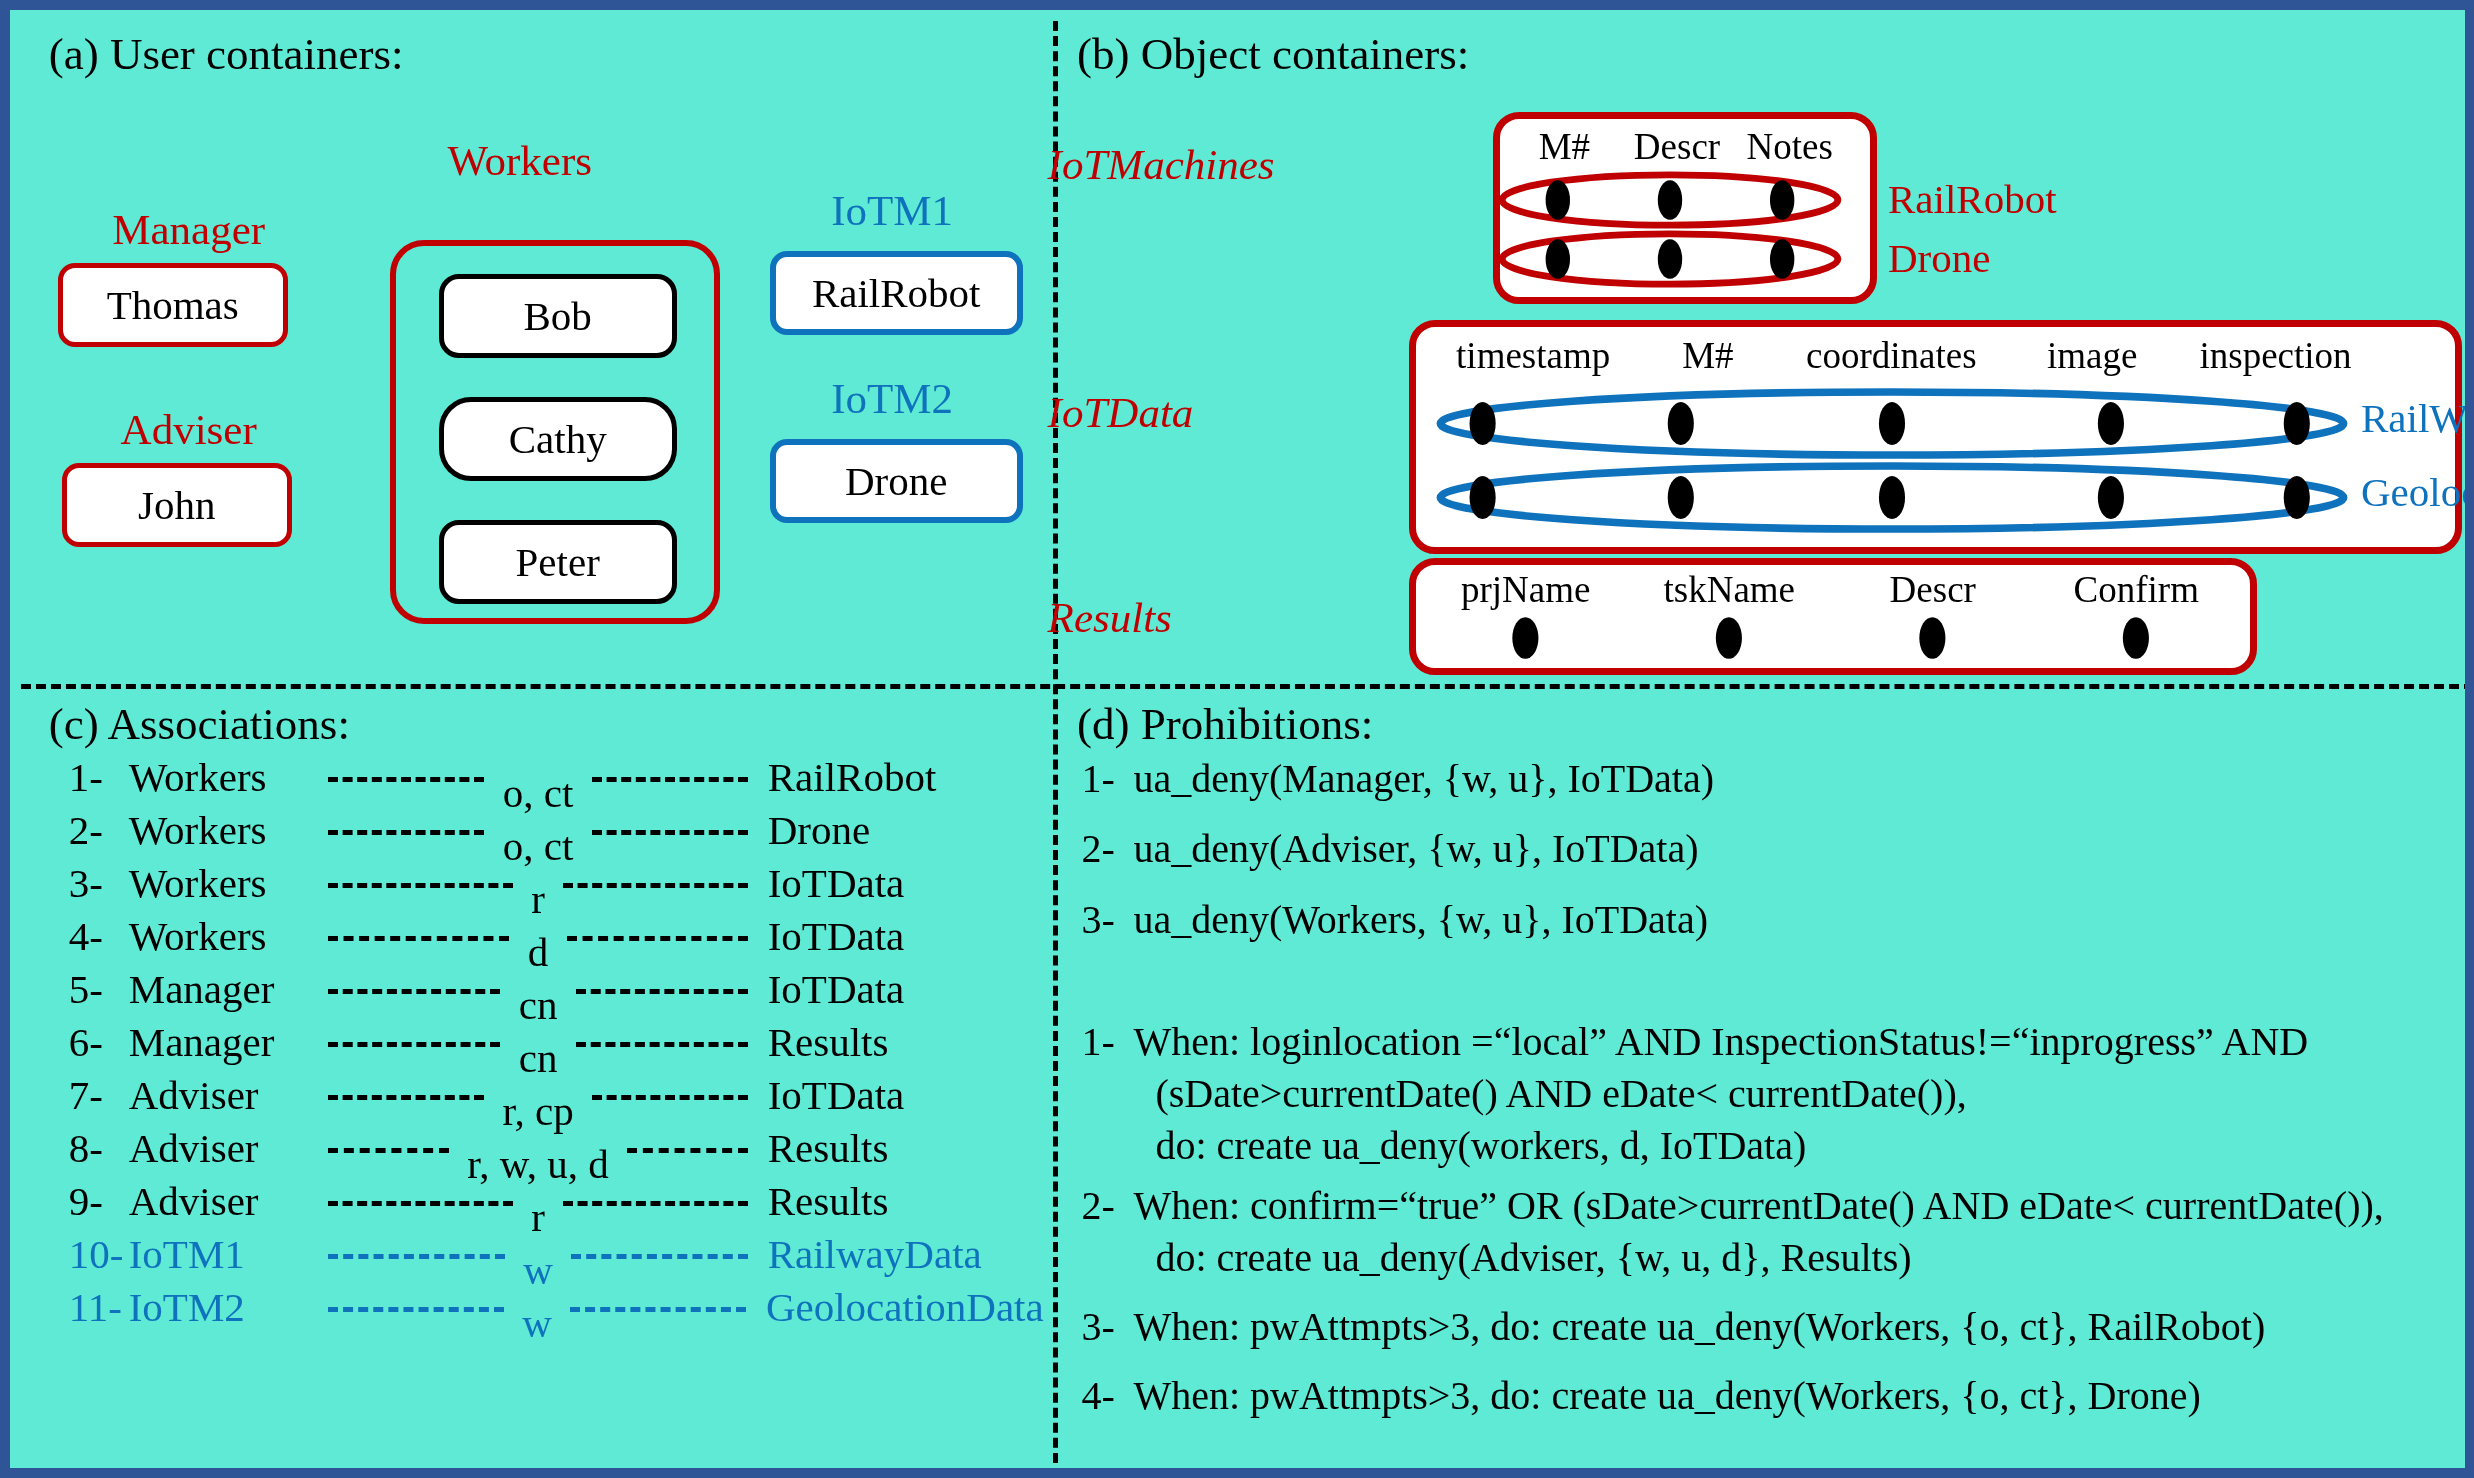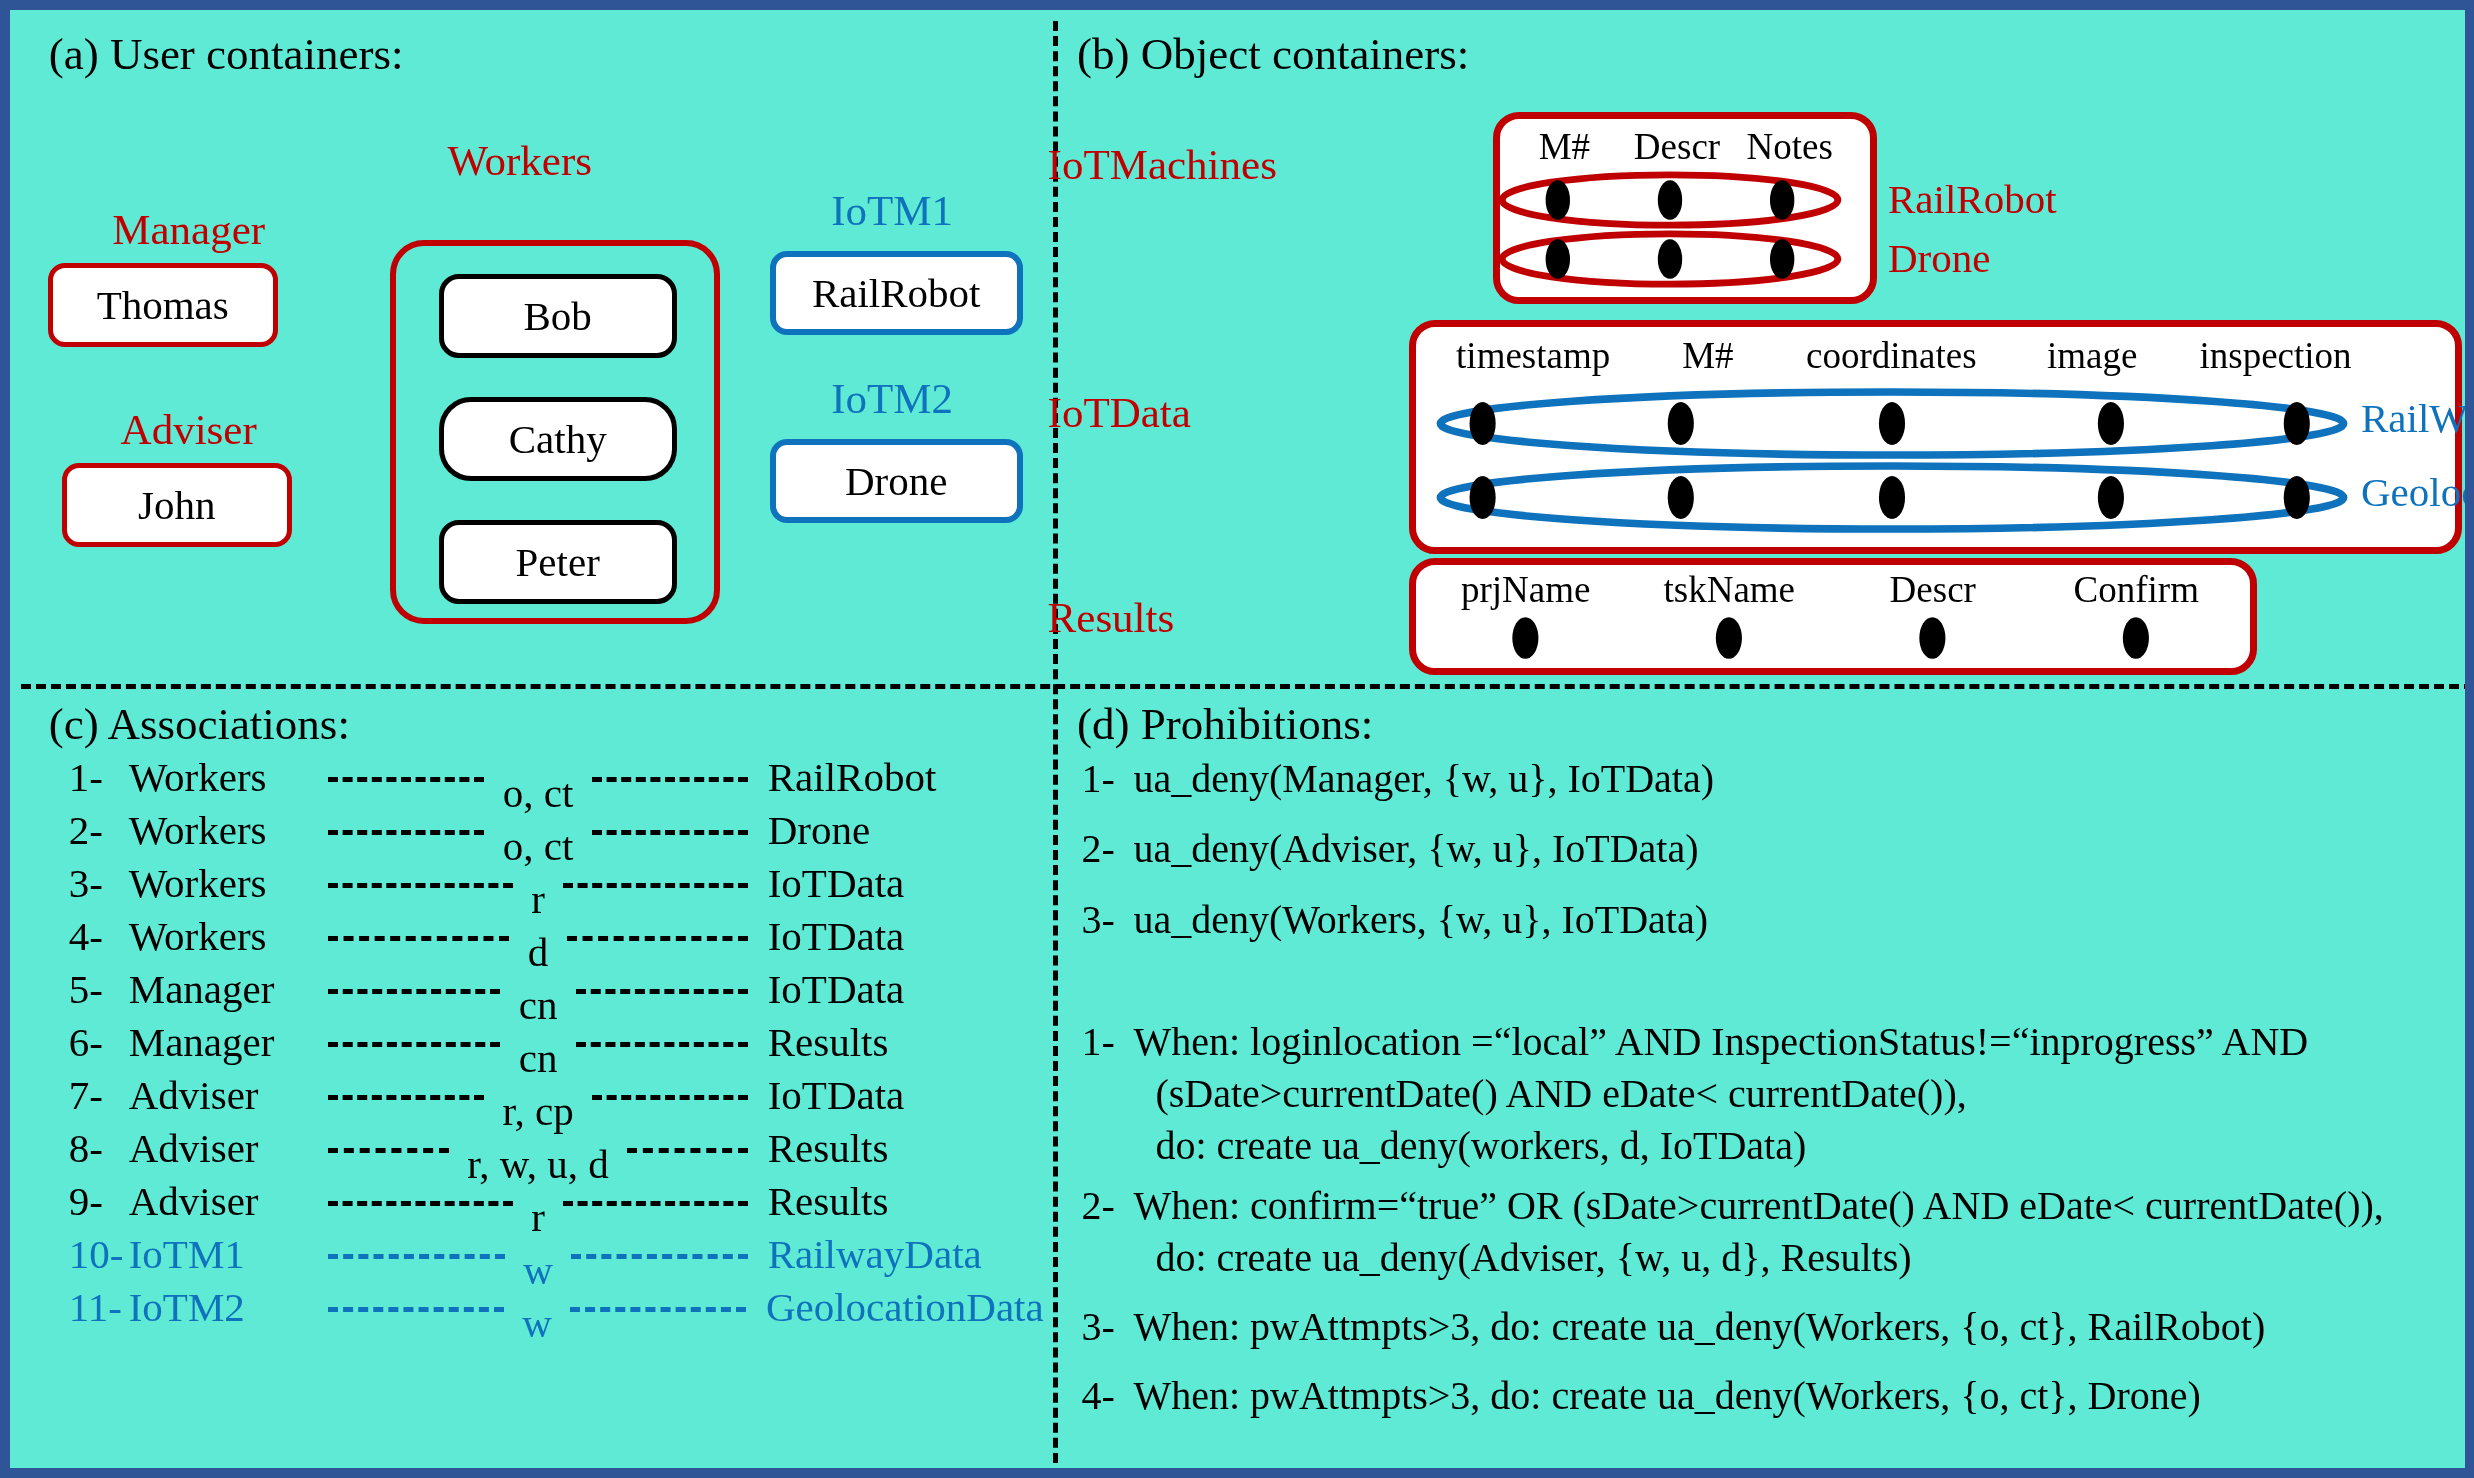--- a/index.html
+++ b/index.html
@@ -38,21 +38,21 @@
         display:flex;align-items:center;justify-content:center;}
   .rbox.red{border:5.4px solid #C00000;border-radius:17px;}
   .rbox.blue{border:6.1px solid #0F72BC;border-radius:17px;}
   .rbox.black{border:5.4px solid #000;border-radius:20px;}
   .rbox span{font-size:41px;color:#000;}
 
   .group-red{position:absolute;box-sizing:border-box;border:6.1px solid #C00000;
              border-radius:34px;background:transparent;}
 
   
-  .ocap{position:absolute;}
+  .ocap{position:absolute;font-style:italic;}
   .obox{position:absolute;box-sizing:border-box;border:7px solid #C00000;
         border-radius:26px;background:#fff;}
   .cols{position:absolute;display:flex;}
   .col{text-align:center;font-size:37px;color:#000;white-space:nowrap;}
   .ell-svg{position:absolute;overflow:visible;}
   .side-lbl{position:absolute;font-size:41px;white-space:nowrap;}
 
   
   .assoc-list{position:absolute;left:48px;top:55px;width:975px;}
   .assoc-row{display:flex;align-items:center;height:53px;font-size:41px;
@@ -79,21 +79,21 @@
 
 <div id="page">
 
   <div class="v-divider"></div>
   <div class="h-divider"></div>
 
   <div class="quad" id="quad-a">
     <div class="sec-title">(a) User containers:</div>
 
     <div class="ucap lbl-red" style="left:68px;top:184px;width:200px;">Manager</div>
-    <div class="rbox red" style="left:27px;top:242px;width:230px;height:84px;">
+    <div class="rbox red" style="left:37px;top:242px;width:230px;height:84px;">
       <span>Thomas</span>
     </div>
 
     <div class="ucap lbl-red" style="left:68px;top:384px;width:200px;">Adviser</div>
     <div class="rbox red" style="left:41px;top:442px;width:230px;height:84px;">
       <span>John</span>
     </div>
 
     <div class="ucap lbl-red" style="left:399px;top:115px;width:200px;">Workers</div>
     <div class="group-red" style="left:369px;top:219px;width:330px;height:384px;"></div>

